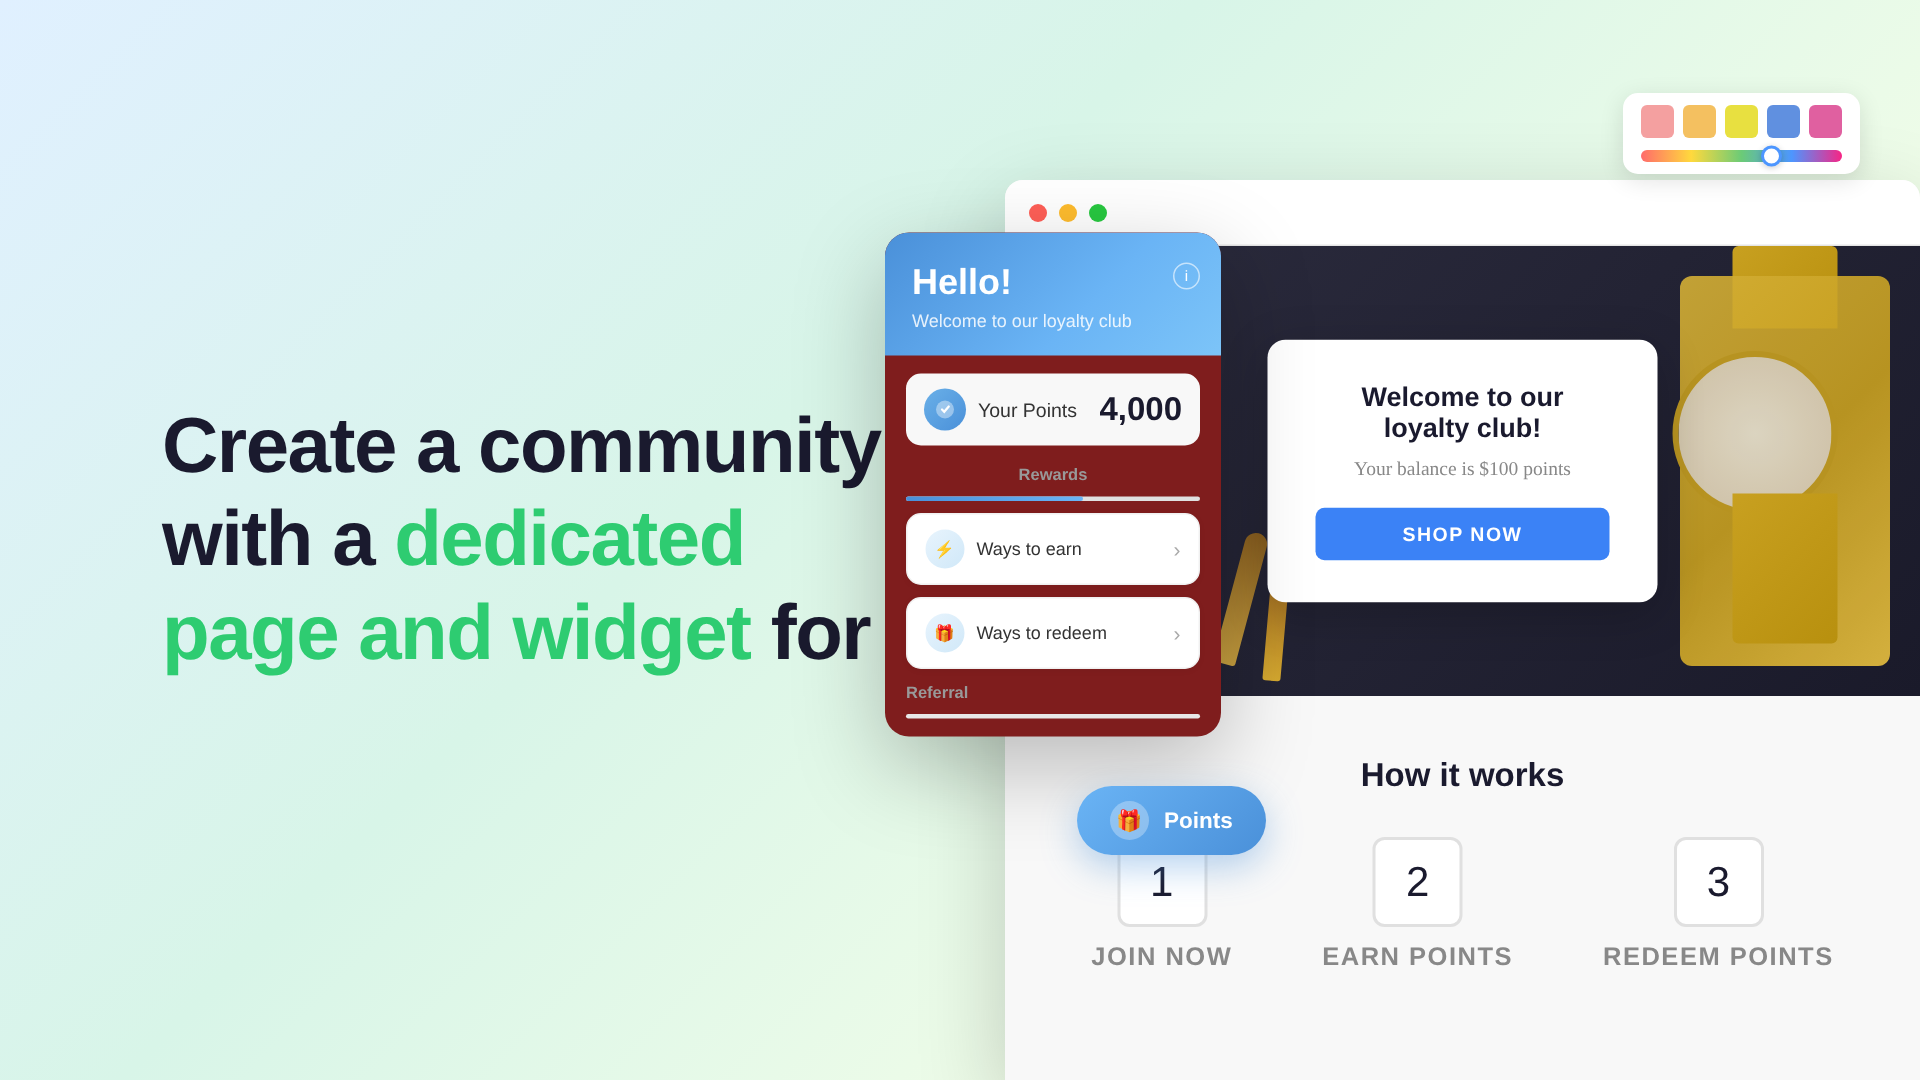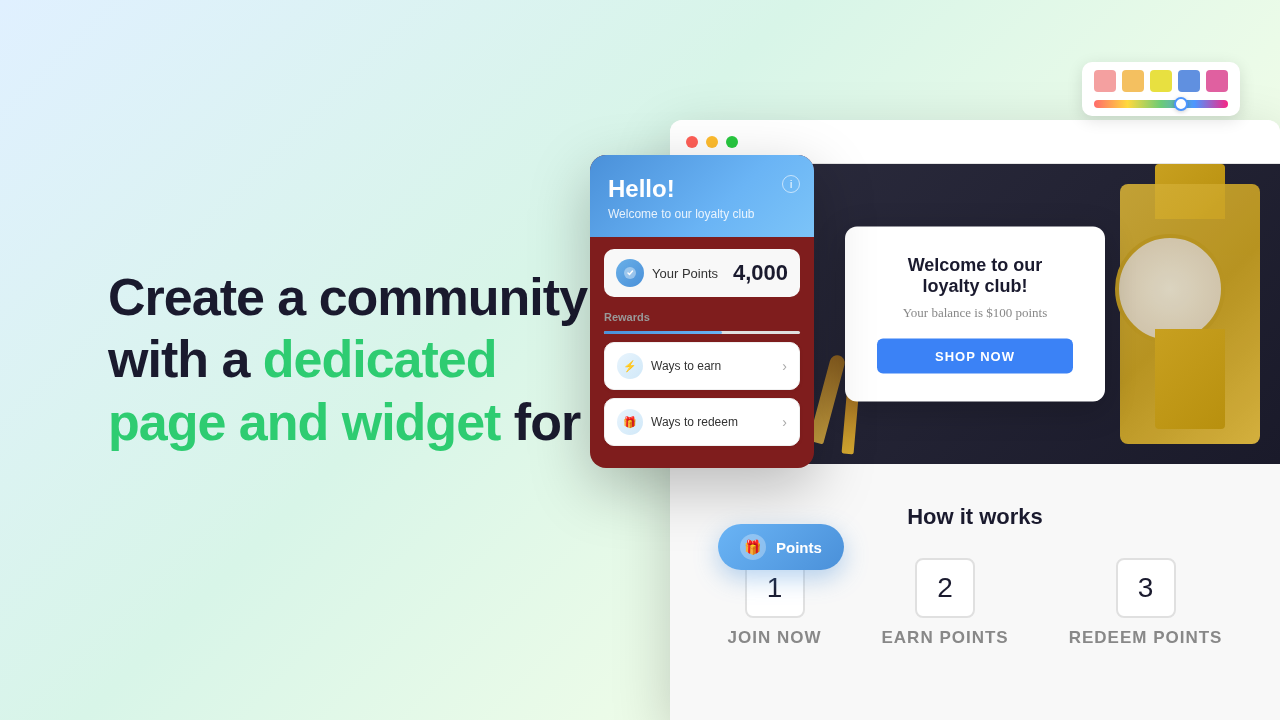--- a/index.html
+++ b/index.html
@@ -333,20 +333,21 @@
     }
 
     .points-value {
       font-size: 22px;
       font-weight: 700;
       color: #1a1a2e;
     }
 
     .rewards-section {
       margin-bottom: 10px;
+      text-align: center;
     }
 
     .rewards-title {
       font-size: 11px;
       font-weight: 600;
       color: #999;
       margin-bottom: 8px;
     }
 
     .rewards-bar {
@@ -606,20 +607,24 @@
 
         <div class="reward-item">
           <div class="reward-item-left">
             <div class="reward-item-icon">🎁</div>
             <span class="reward-item-text">Ways to redeem</span>
           </div>
           <span class="reward-arrow">›</span>
         </div>
       </div>
 
+      <div class="referral-section">
+        <div class="referral-title">Referral</div>
+        <div style="height:3px;background:#e8e8e8;border-radius:2px;margin-top:8px;"></div>
+      </div>
     </div>
   </div>
 
   <div class="points-badge">
     <div class="badge-icon">🎁</div>
     <span class="badge-label">Points</span>
   </div>
 
 </div>
 

